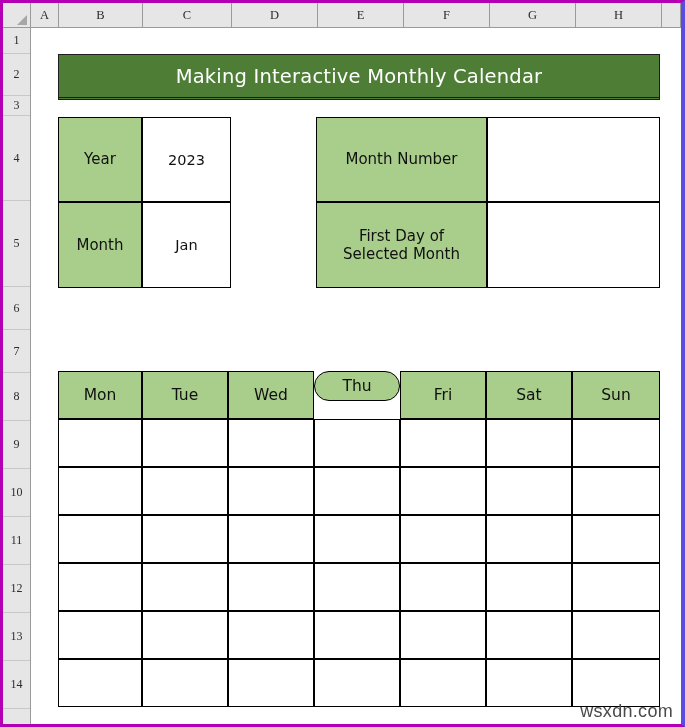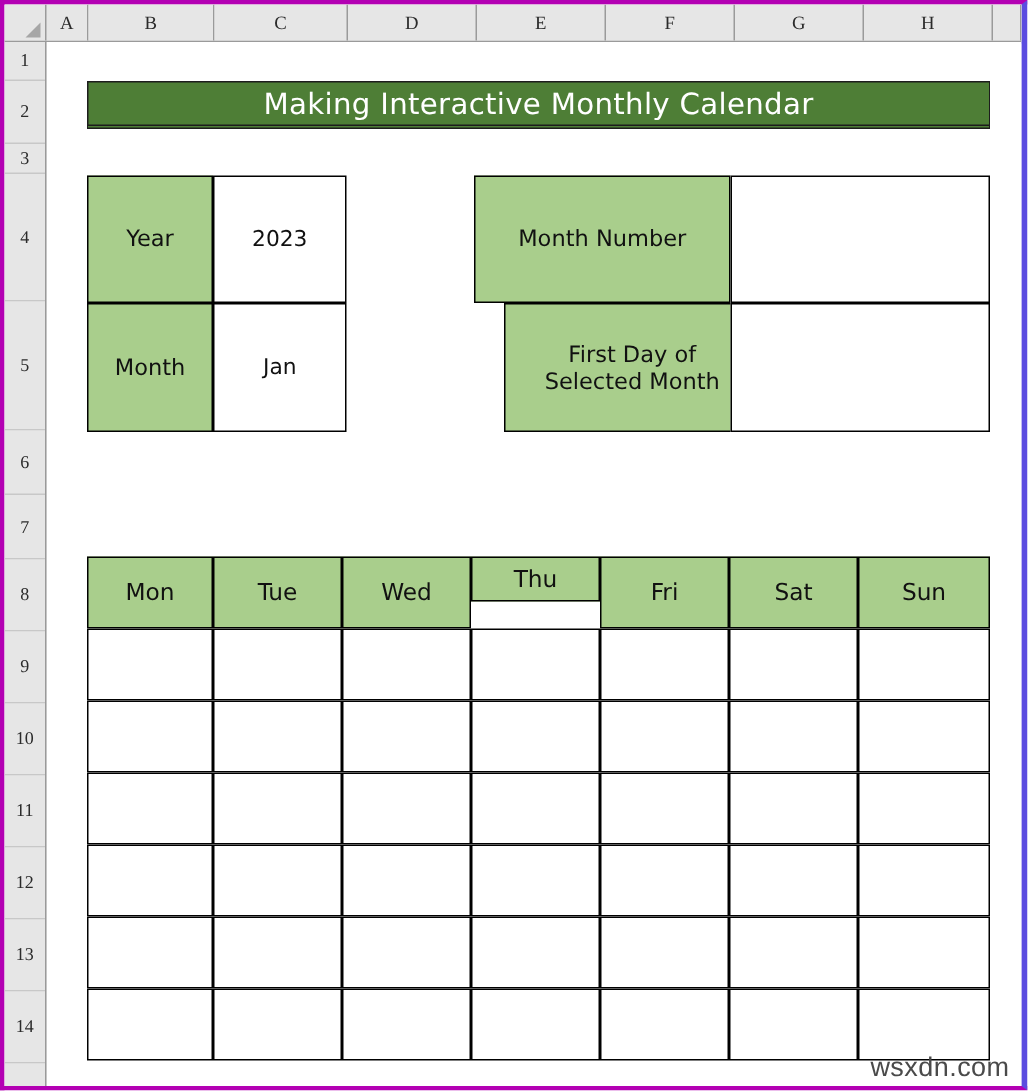--- a/index.html
+++ b/index.html
@@ -111,21 +111,21 @@
     text-align: center;
     color: #111111;
   }
 
   
   #title-banner {
     position: absolute;
     left: 26px;
     top: 25px;
     width: 602px;
-    height: 32px;
+    height: 46px;
     background: #4e7e36;
     border: 1px solid #1d1d1d;
     border-bottom: 3px double #1d1d1d;
     box-sizing: border-box;
     display: flex;
     align-items: center;
     justify-content: center;
   }
   #title-banner .title-text {
     color: #ffffff;
@@ -219,29 +219,29 @@
       <span class="title-text">Making Interactive Monthly Calendar</span>
     </div>
 
     <div class="cellbox info-label" style="left:26px;top:88px;width:84px;height:85px;">Year</div>
     <div class="cellbox info-value" style="left:110px;top:88px;width:89px;height:85px;">2023</div>
     <div class="cellbox info-value" style="left:110px;top:173px;width:89px;height:86px;">Jan</div>
     <div class="cellbox info-label" style="left:26px;top:173px;width:84px;height:86px;">Month</div>
 
     <div class="cellbox info-label" style="left:284px;top:88px;width:171px;height:85px;">Month Number</div>
     <div class="cellbox info-value" style="left:455px;top:88px;width:173px;height:85px;"></div>
-    <div class="cellbox info-label" style="left:284px;top:173px;width:171px;height:86px;white-space:pre-line;margin-left:20px;">First Day of
+    <div class="cellbox info-label" style="left:284px;top:173px;width:171px;height:86px;white-space:pre-line;">First Day of
 Selected Month</div>
     <div class="cellbox info-value" style="left:455px;top:173px;width:173px;height:86px;"></div>
 
     <div id="calendar-table">
         <div class="cellbox cal-head" style="left: 26px; top: 342px; width: 84px; height: 48px;">Mon</div>
         <div class="cellbox cal-head" style="left: 110px; top: 342px; width: 86px; height: 48px;">Tue</div>
         <div class="cellbox cal-head" style="left: 196px; top: 342px; width: 86px; height: 48px;">Wed</div>
-        <div class="cellbox cal-head" style="left: 282px; top: 342px; width: 86px; height: 30px;">Thu</div>
+        <div class="cellbox cal-head" style="left: 282px; top: 342px; width: 86px; height: 30px; border-radius: 23px;">Thu</div>
         <div class="cellbox cal-head" style="left: 368px; top: 342px; width: 86px; height: 48px;">Fri</div>
         <div class="cellbox cal-head" style="left: 454px; top: 342px; width: 86px; height: 48px;">Sat</div>
         <div class="cellbox cal-head" style="left: 540px; top: 342px; width: 88px; height: 48px;">Sun</div>
         <div class="cellbox cal-cell" style="left: 26px; top: 390px; width: 84px; height: 48px;"></div>
         <div class="cellbox cal-cell" style="left: 110px; top: 390px; width: 86px; height: 48px;"></div>
         <div class="cellbox cal-cell" style="left: 196px; top: 390px; width: 86px; height: 48px;"></div>
         <div class="cellbox cal-cell" style="left: 282px; top: 390px; width: 86px; height: 48px;"></div>
         <div class="cellbox cal-cell" style="left: 368px; top: 390px; width: 86px; height: 48px;"></div>
         <div class="cellbox cal-cell" style="left: 454px; top: 390px; width: 86px; height: 48px;"></div>
         <div class="cellbox cal-cell" style="left: 540px; top: 390px; width: 88px; height: 48px;"></div>

